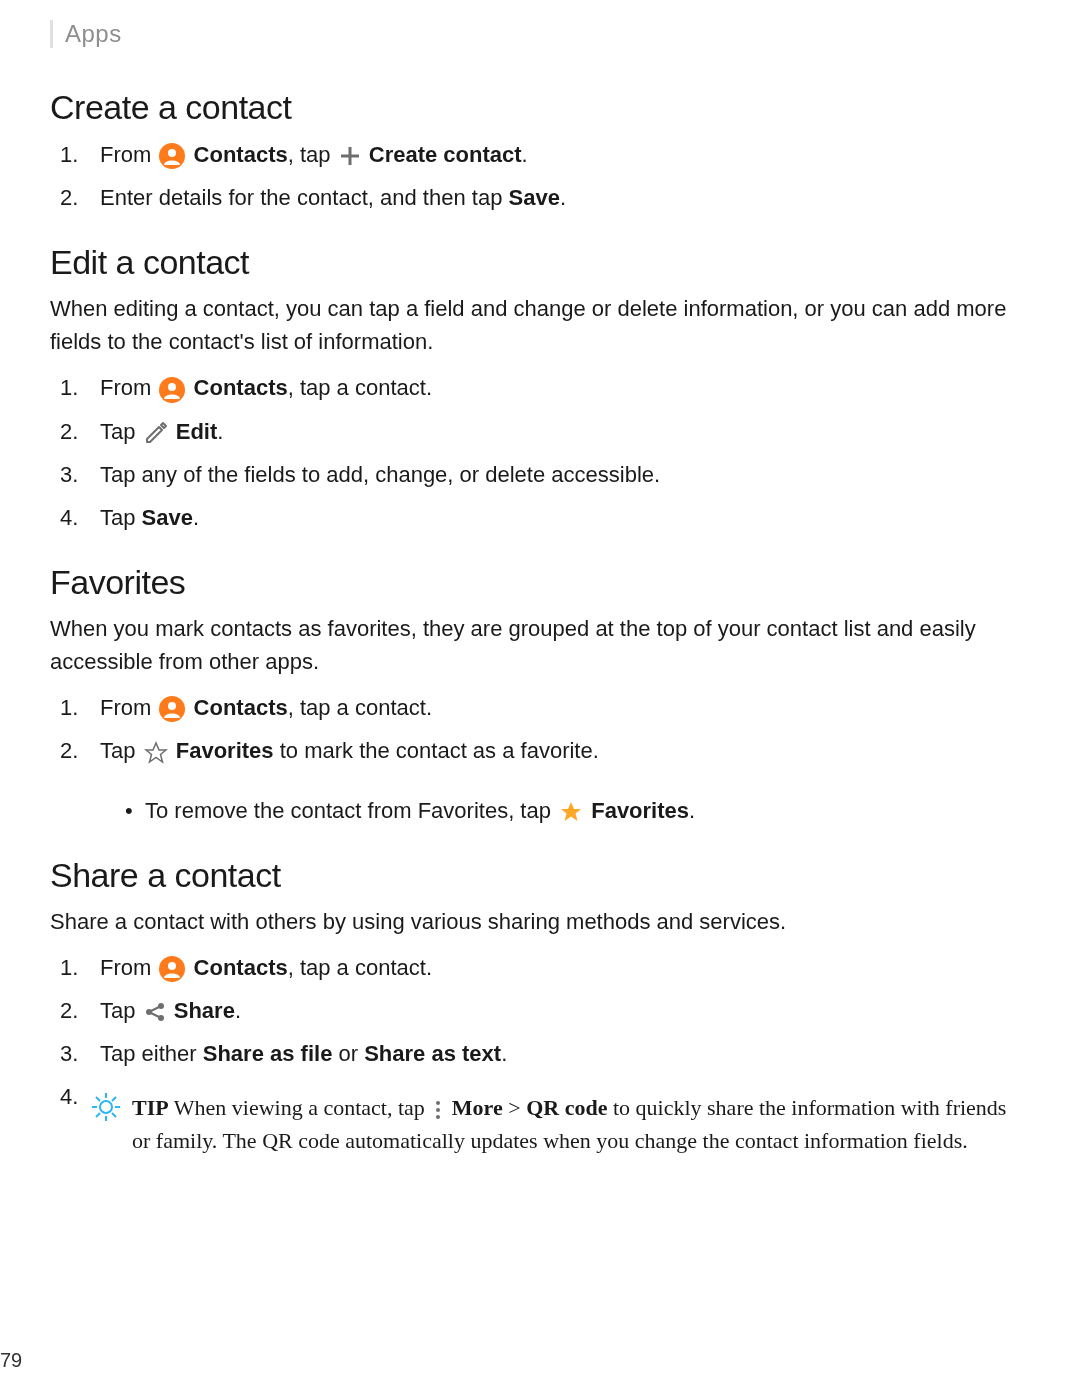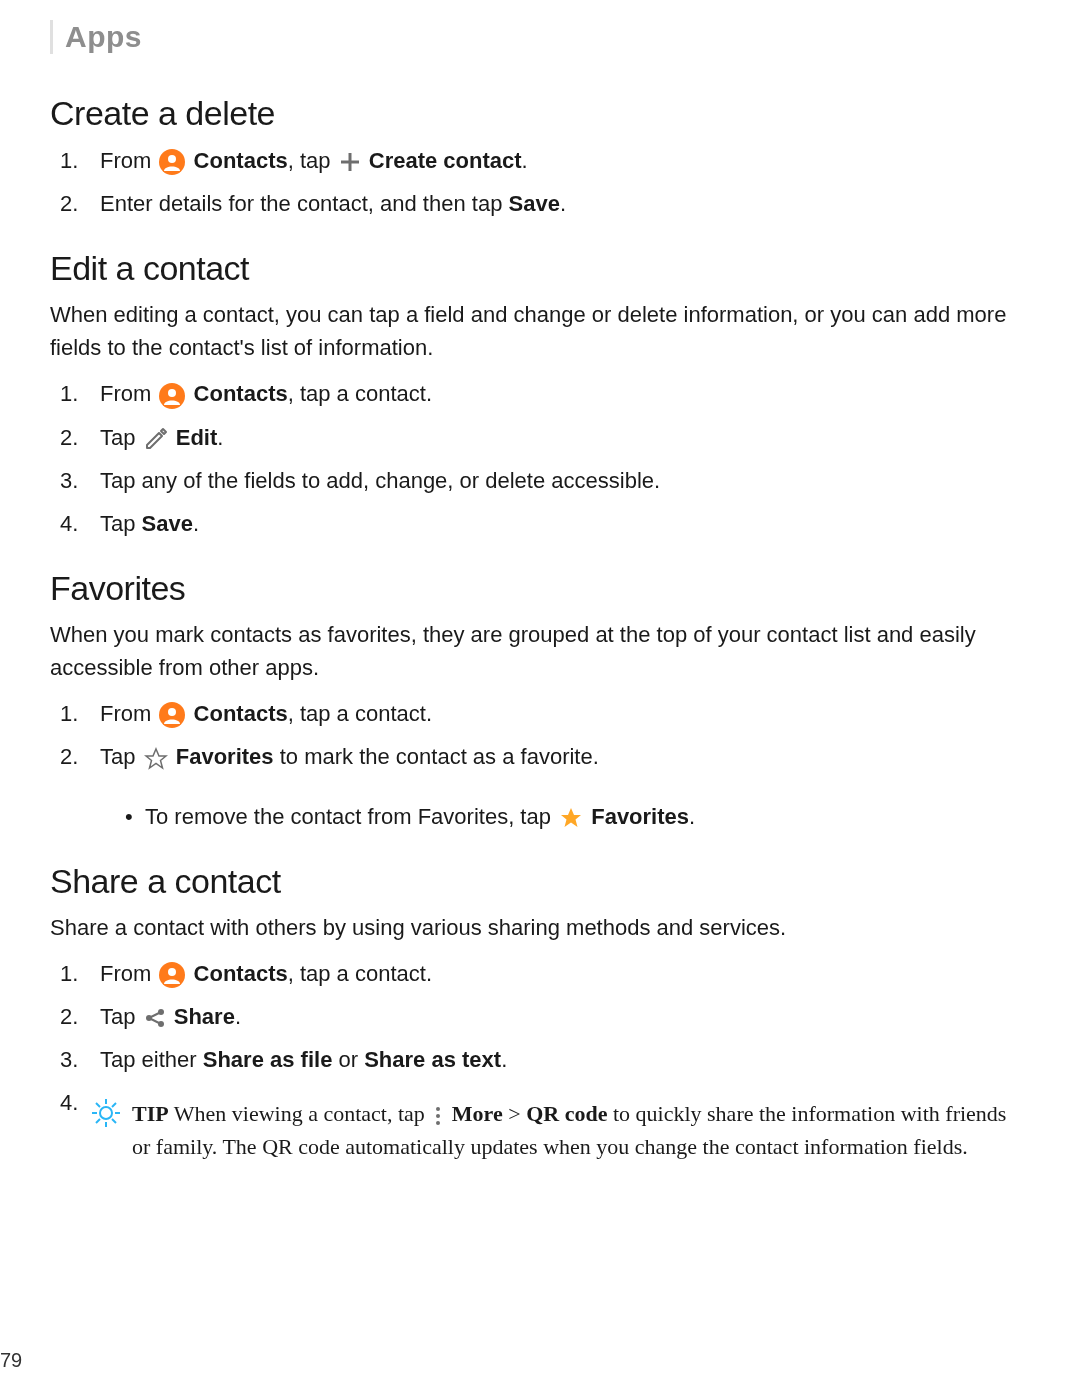--- a/index.html
+++ b/index.html
@@ -11,23 +11,23 @@
     color: #1a1a1a;
     padding: 20px 60px 20px 50px;
     position: relative;
   }
   .page-header {
     border-left: 3px solid #e0e0e0;
     padding-left: 12px;
     margin-bottom: 40px;
   }
   .page-header-text {
-    font-size: 30px;
+    font-size: 24px;
     color: #8e8e8e;
-    font-weight: 700;
+    font-weight: 400;
     letter-spacing: 0.5px;
   }
   h2.section-heading {
     font-size: 34px;
     font-weight: 400;
     color: #1a1a1a;
     margin-top: 28px;
     margin-bottom: 10px;
     letter-spacing: -0.5px;
   }
@@ -99,21 +99,21 @@
     color: #333;
   }
 </style>
 </head>
 <body>
 
 <div class="page-header">
   <div class="page-header-text">Apps</div>
 </div>
 
-<h2 class="section-heading">Create a delete</h2>
+<h2 class="section-heading">Create a contact</h2>
 <ol class="steps">
   <li>
     <span class="step-num">1.</span>
     <span>From</span>
     <span class="inline-icon">
       <svg class="icon" width="26" height="26" viewBox="0 0 26 26">
           <circle cx="13" cy="13" r="13" fill="#ff7a1a"></circle>
           <circle cx="13" cy="10" r="4" fill="#fff"></circle>
           <path d="M5 22 C5 16 21 16 21 22 Z" fill="#fff"></path>
         </svg>

